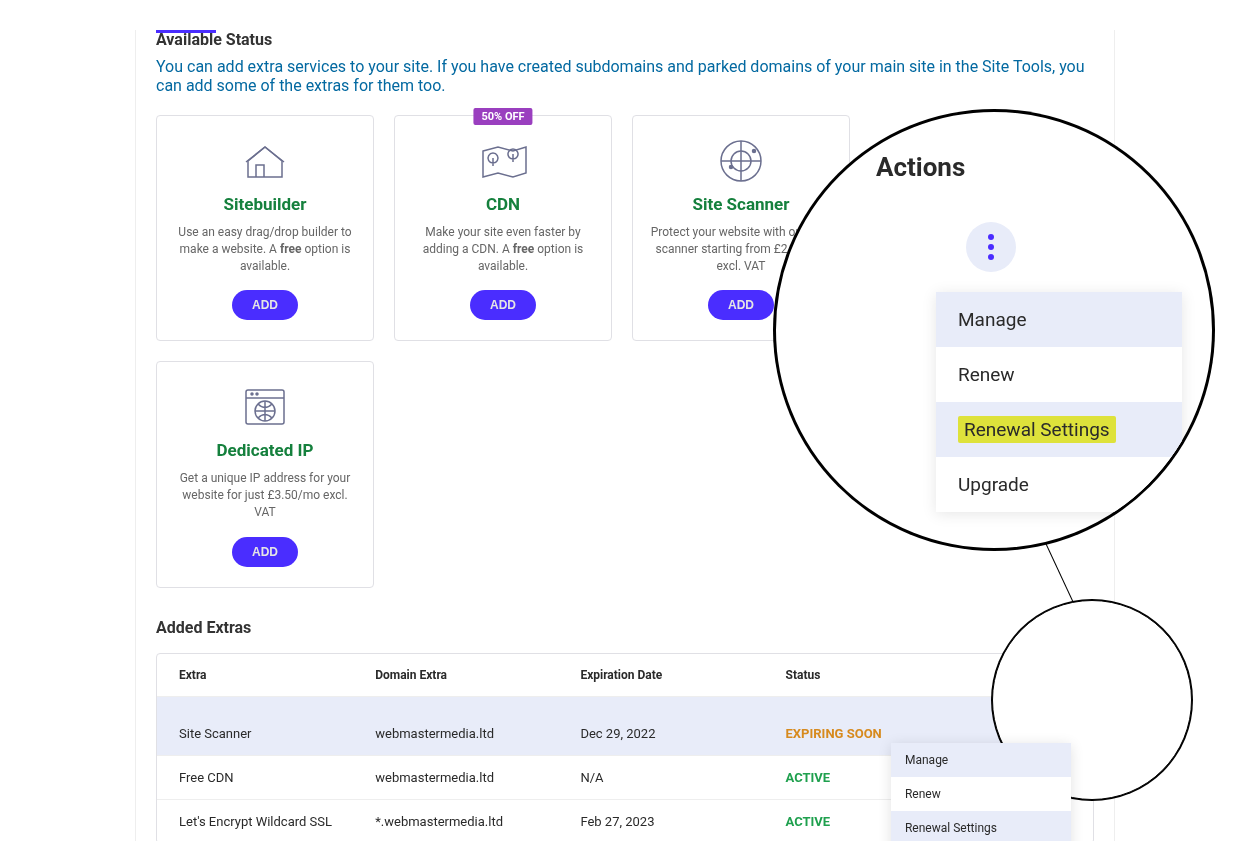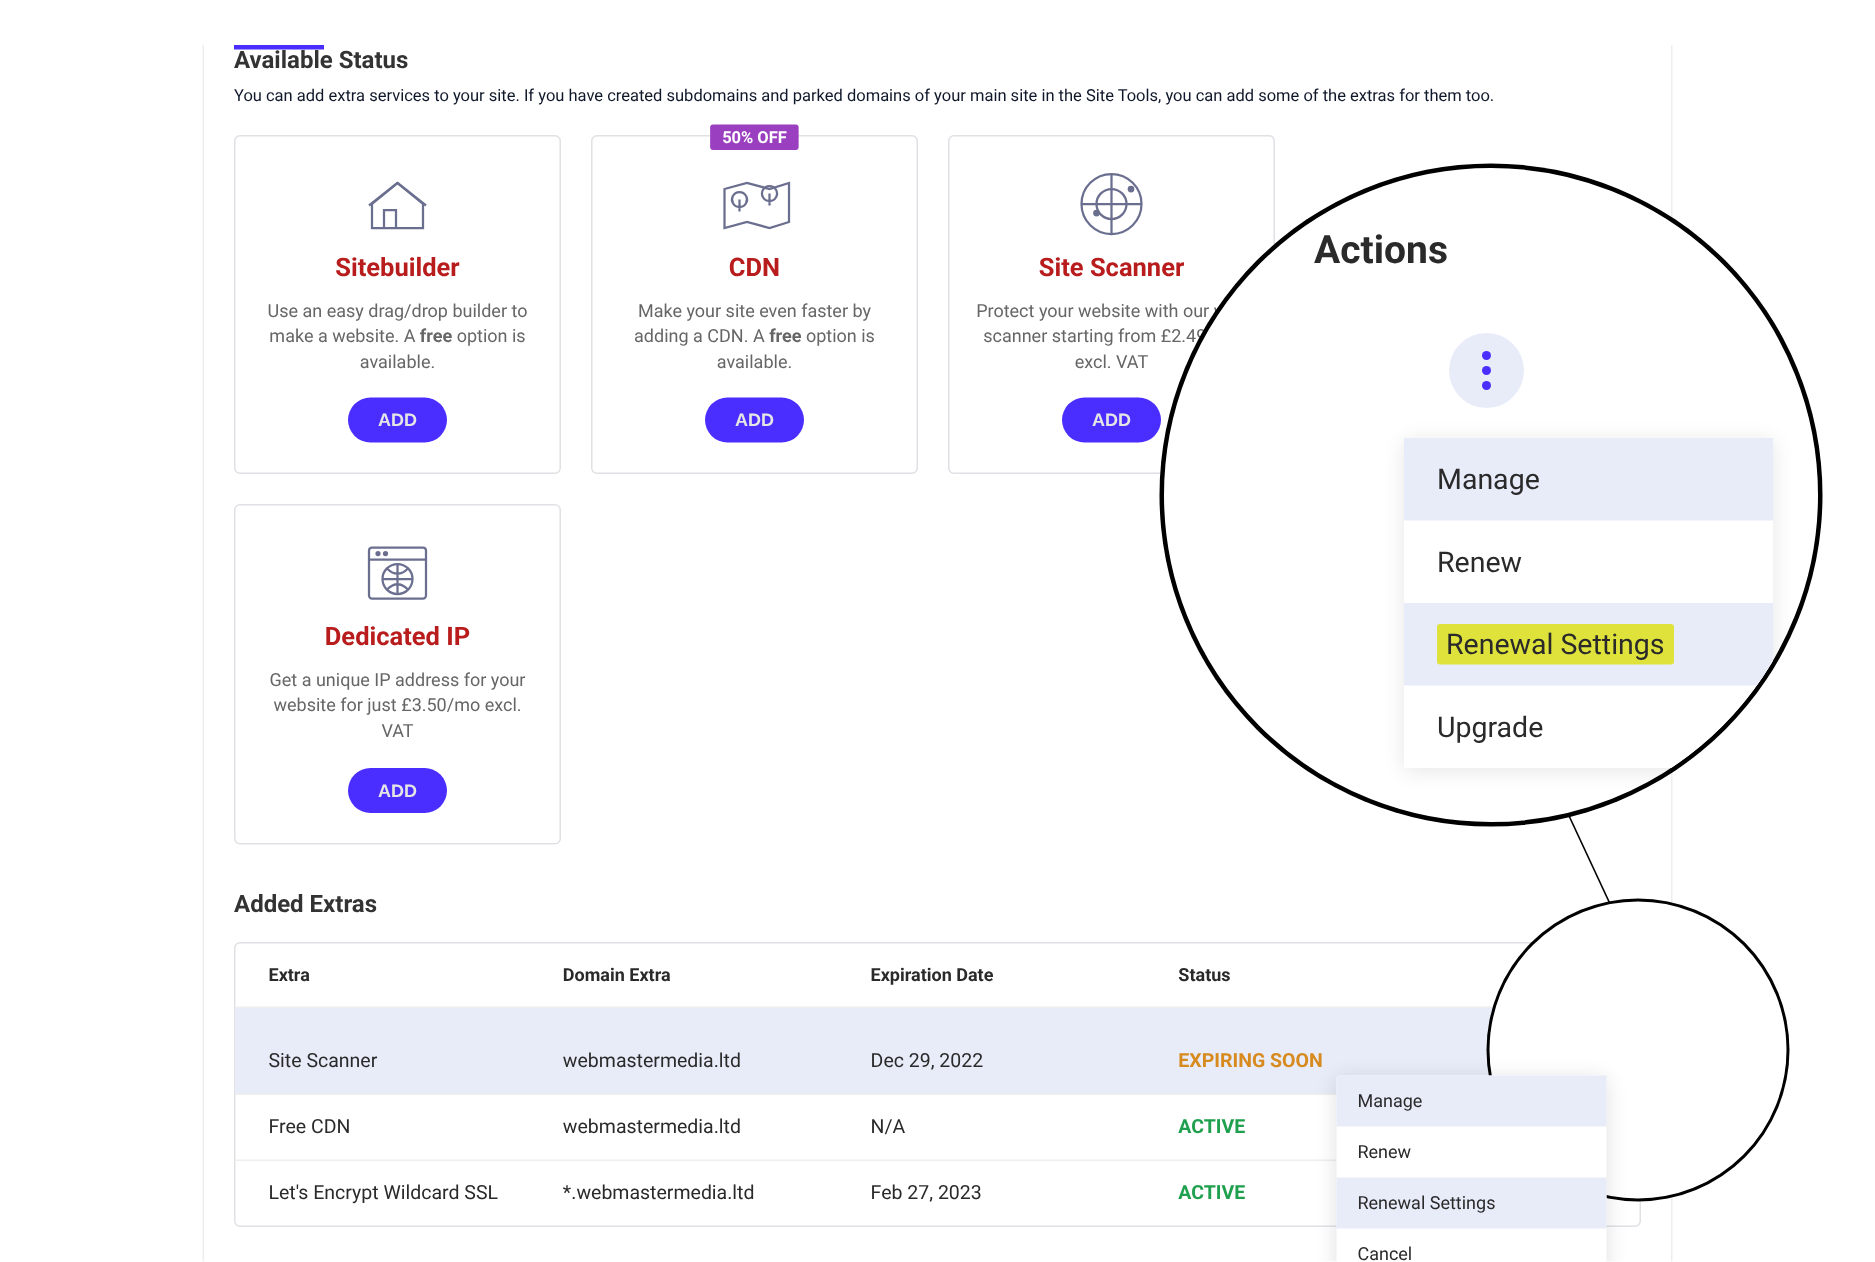--- a/index.html
+++ b/index.html
@@ -1,25 +1,25 @@
 <!DOCTYPE html>
 <html><head>
 <meta charset="utf-8">
 <style>
 * { box-sizing: border-box; margin: 0; padding: 0; }
 body { font-family: -apple-system, BlinkMacSystemFont, "Segoe UI", Roboto, sans-serif; background: #fff; color: #2a2a2a; width: 1250px; height: 841px; overflow: hidden; position: relative; }
 .container { width: 980px; margin: 0 auto; padding: 0 20px; background: #fff; border: 1px solid #eee; border-top: none; position: relative; }
 .tab-line { border-top: 3px solid #4a2dff; width: 60px; position: absolute; top: 0; left: 20px; }
 .section-title { font-size: 16px; font-weight: 700; margin-top: 30px; color: #333; }
-.section-sub { font-size: 11px; color: #0f172a; margin-top: 8px; }
+.section-sub { font-size: 16px; color: #0369a1; margin-top: 8px; }
 .cards { display: flex; gap: 20px; margin-top: 20px; flex-wrap: wrap; }
 .card { width: 218px; border: 1px solid #e0e0e5; border-radius: 4px; padding: 20px 12px; text-align: center; position: relative; background: #fff; }
 .card .badge { position: absolute; top: -8px; left: 50%; transform: translateX(-50%); background: #9a3fbf; color: #fff; font-size: 11px; font-weight: 700; padding: 2px 8px; border-radius: 2px; }
 .card .icon-wrap { height: 50px; display: flex; align-items: center; justify-content: center; margin-bottom: 8px; }
-.card h3 { font-size: 17px; font-weight: 700; margin-bottom: 10px; color: #b91c1c; }
+.card h3 { font-size: 17px; font-weight: 700; margin-bottom: 10px; color: #15803d; }
 .card p { font-size: 12px; color: #666; line-height: 1.4; margin-bottom: 16px; padding: 0 4px; }
 .card p b { font-weight: 700; }
 .btn-add { background: #4a2dff; color: #e5e5e5; border: none; border-radius: 20px; padding: 8px 20px; font-size: 12px; font-weight: 700; cursor: pointer; }
 .section-title2 { font-size: 16px; font-weight: 700; margin-top: 30px; margin-bottom: 16px; color: #333; }
 .table { border: 1px solid #e0e0e5; border-radius: 4px; overflow: visible; position: relative; }
 .trow { display: flex; align-items: flex-end; padding: 14px 22px; border-bottom: 1px solid #eee; font-size: 13px; }
 .trow:last-child { border-bottom: none; }
 .trow.header { font-weight: 700; font-size: 12px; }
 .trow.highlight { background: #e8ecf9; }
 .c-extra { width: 22%; }

